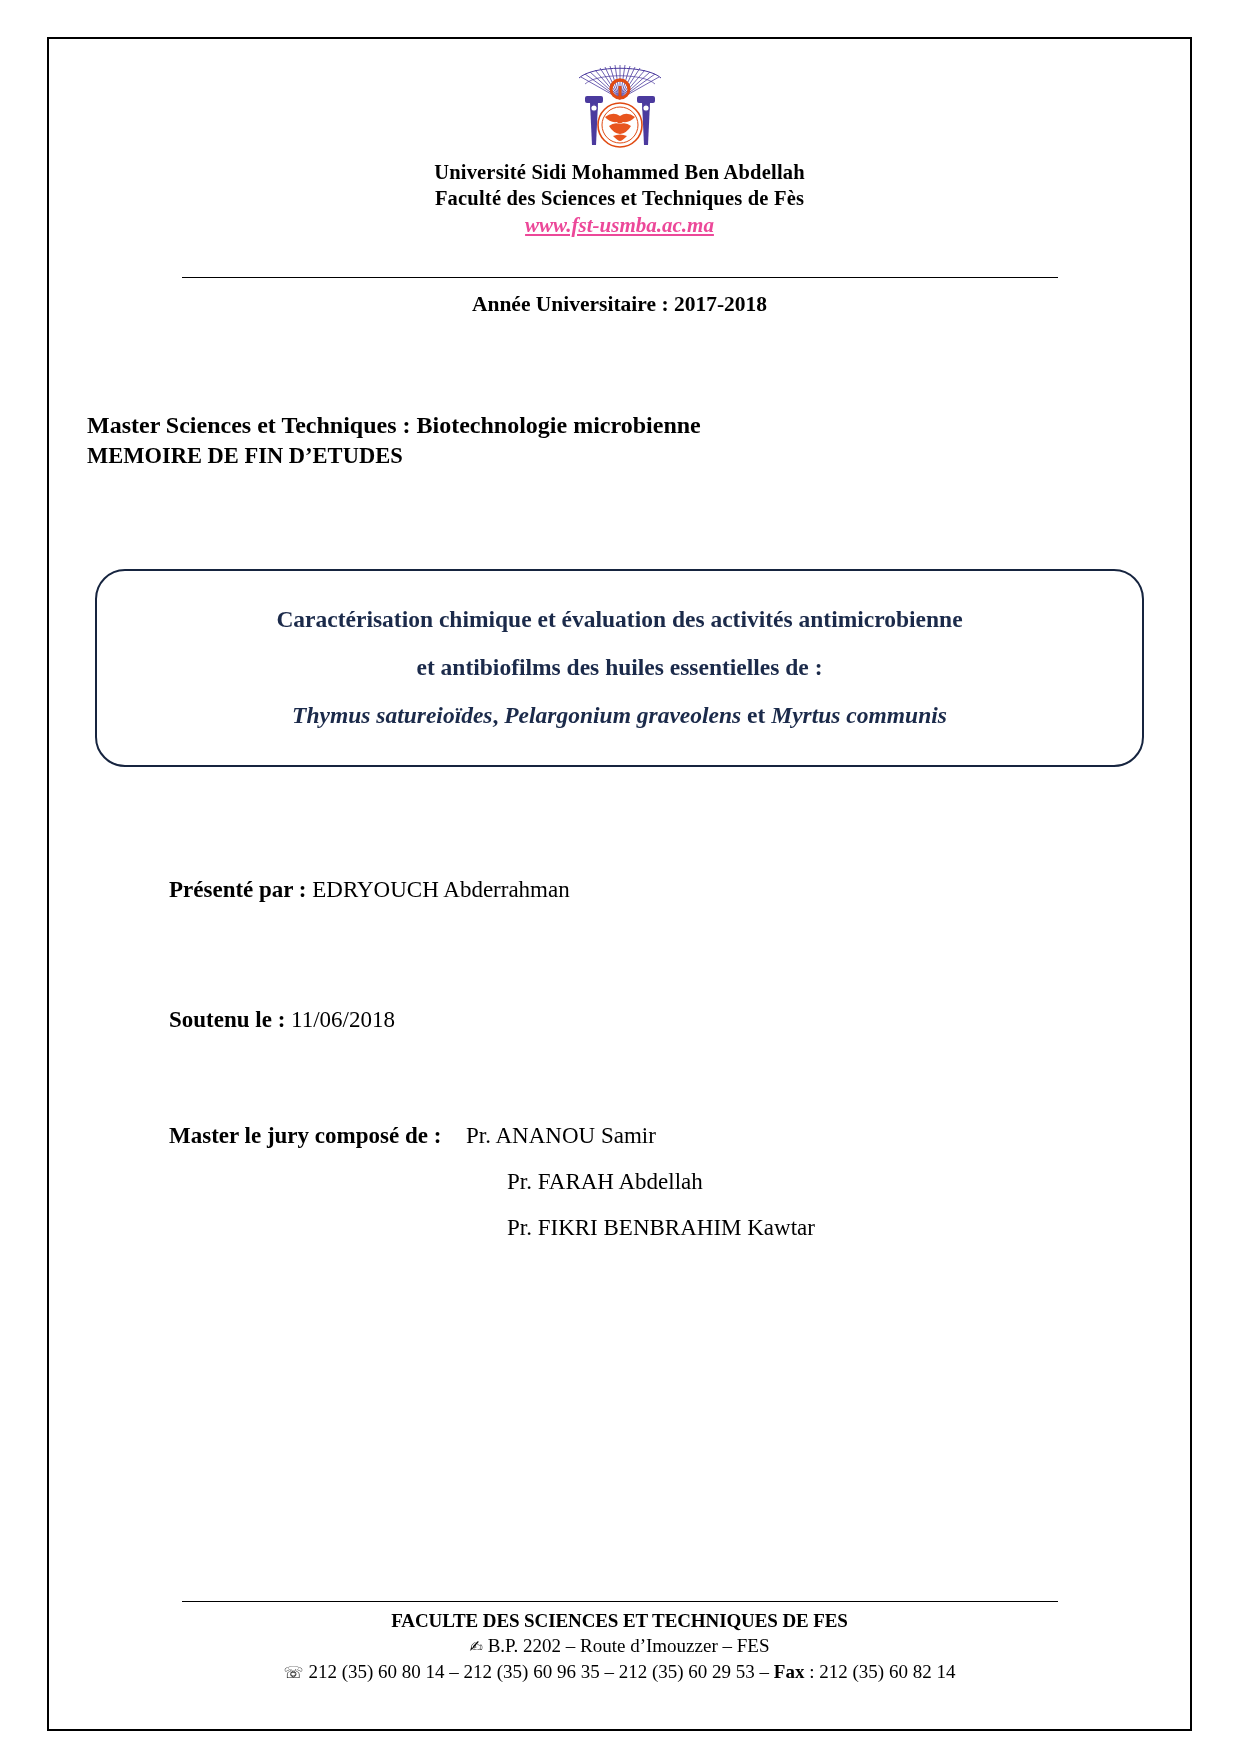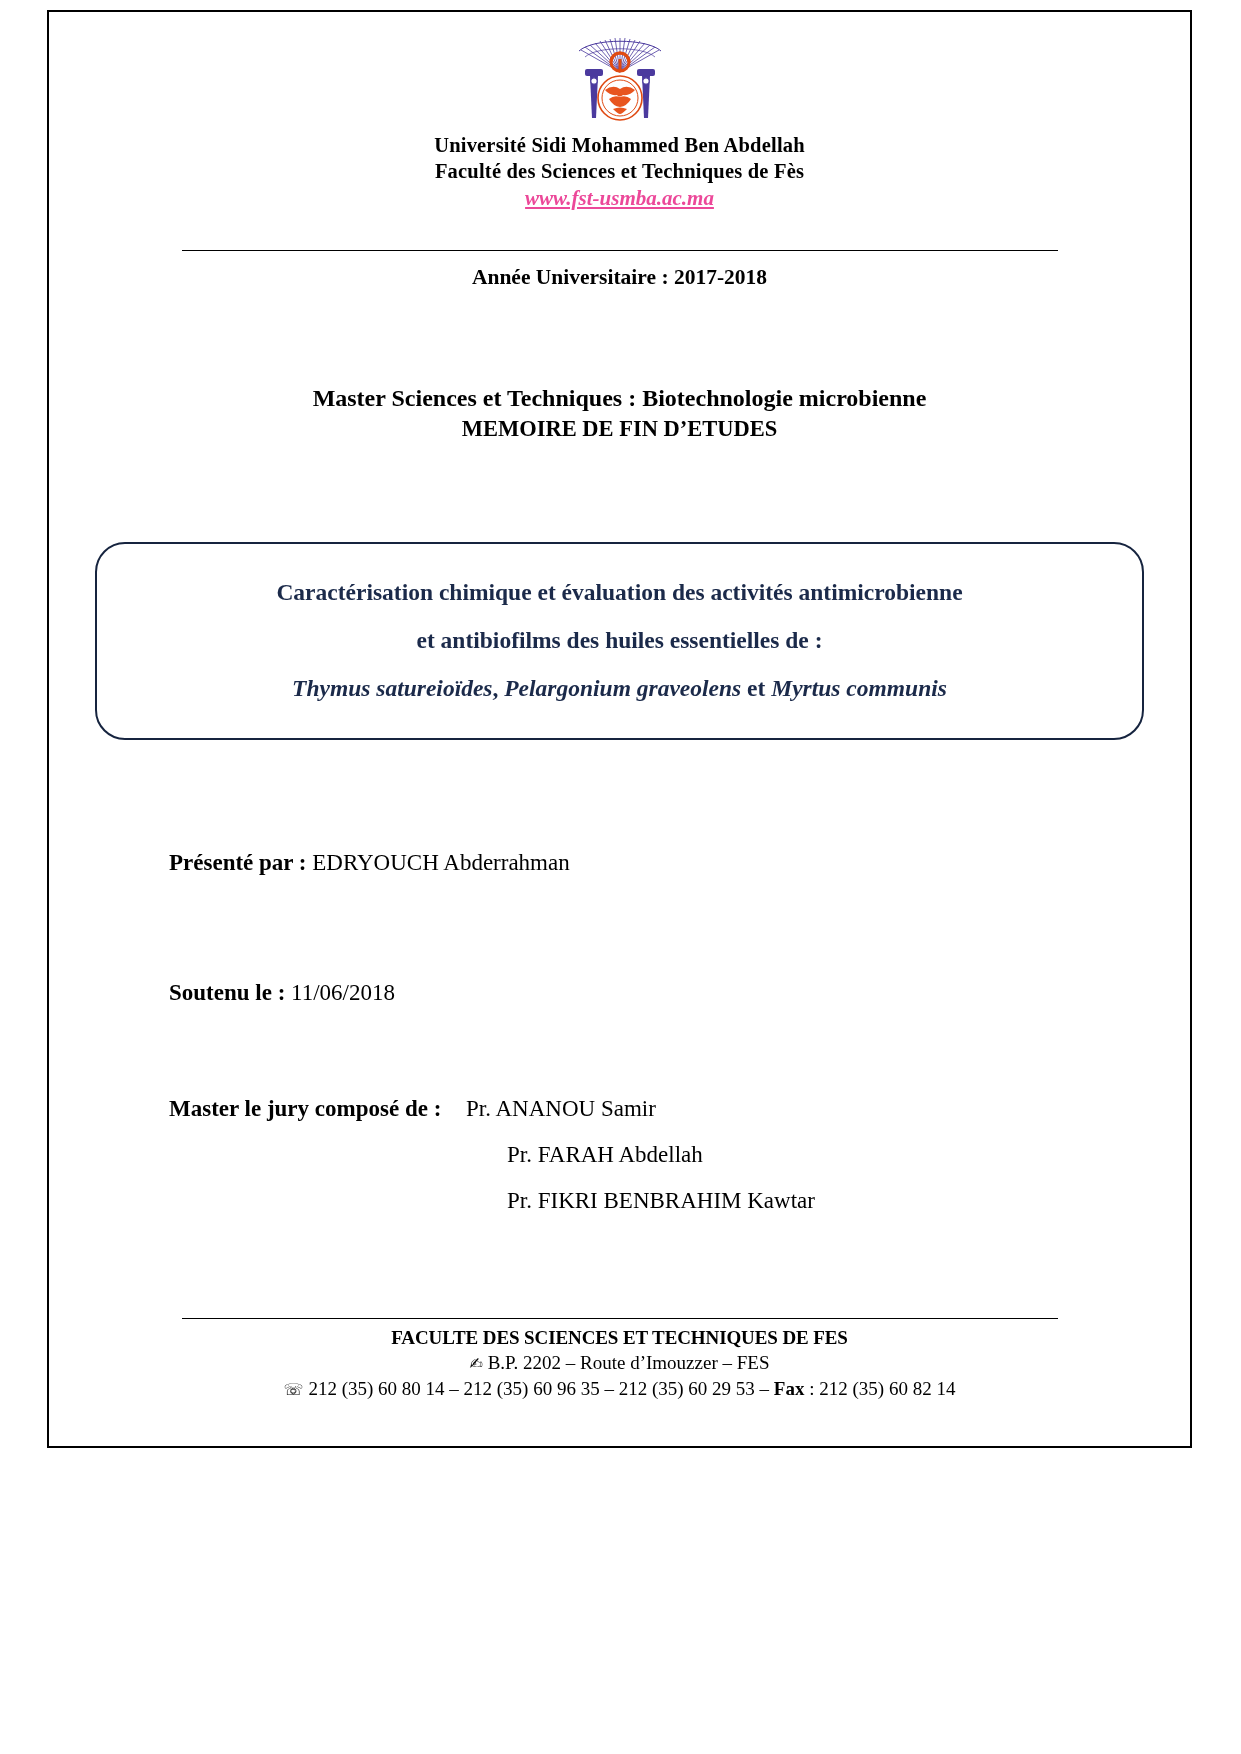--- a/index.html
+++ b/index.html
@@ -11,23 +11,23 @@
     width: 1241px;
     height: 1754px;
     font-family: "Liberation Serif", "DejaVu Serif", serif;
     color: #000000;
     overflow: hidden;
   }
 
   .page {
     position: absolute;
     left: 47px;
-    top: 10px;
+    top: 37px;
     width: 1145px;
-    height: 1438px;
+    height: 1694px;
     border: 2px solid #000000;
     box-sizing: border-box;
     background: #ffffff;
   }
 
   .inner {
     position: absolute;
     left: 0;
     top: 0;
     right: 0;
@@ -72,21 +72,20 @@
 
   .annee {
     text-align: center;
     font-weight: bold;
     font-size: 21.5px;
     margin-top: 14px;
   }
 
   
   .master-block {
-    text-align: center;
     margin-top: 92px;
   }
   .master-line-1 {
     font-weight: bold;
     font-size: 24px;
     line-height: 32px;
   }
   .master-line-2 {
     font-weight: bold;
     font-size: 22.5px;

